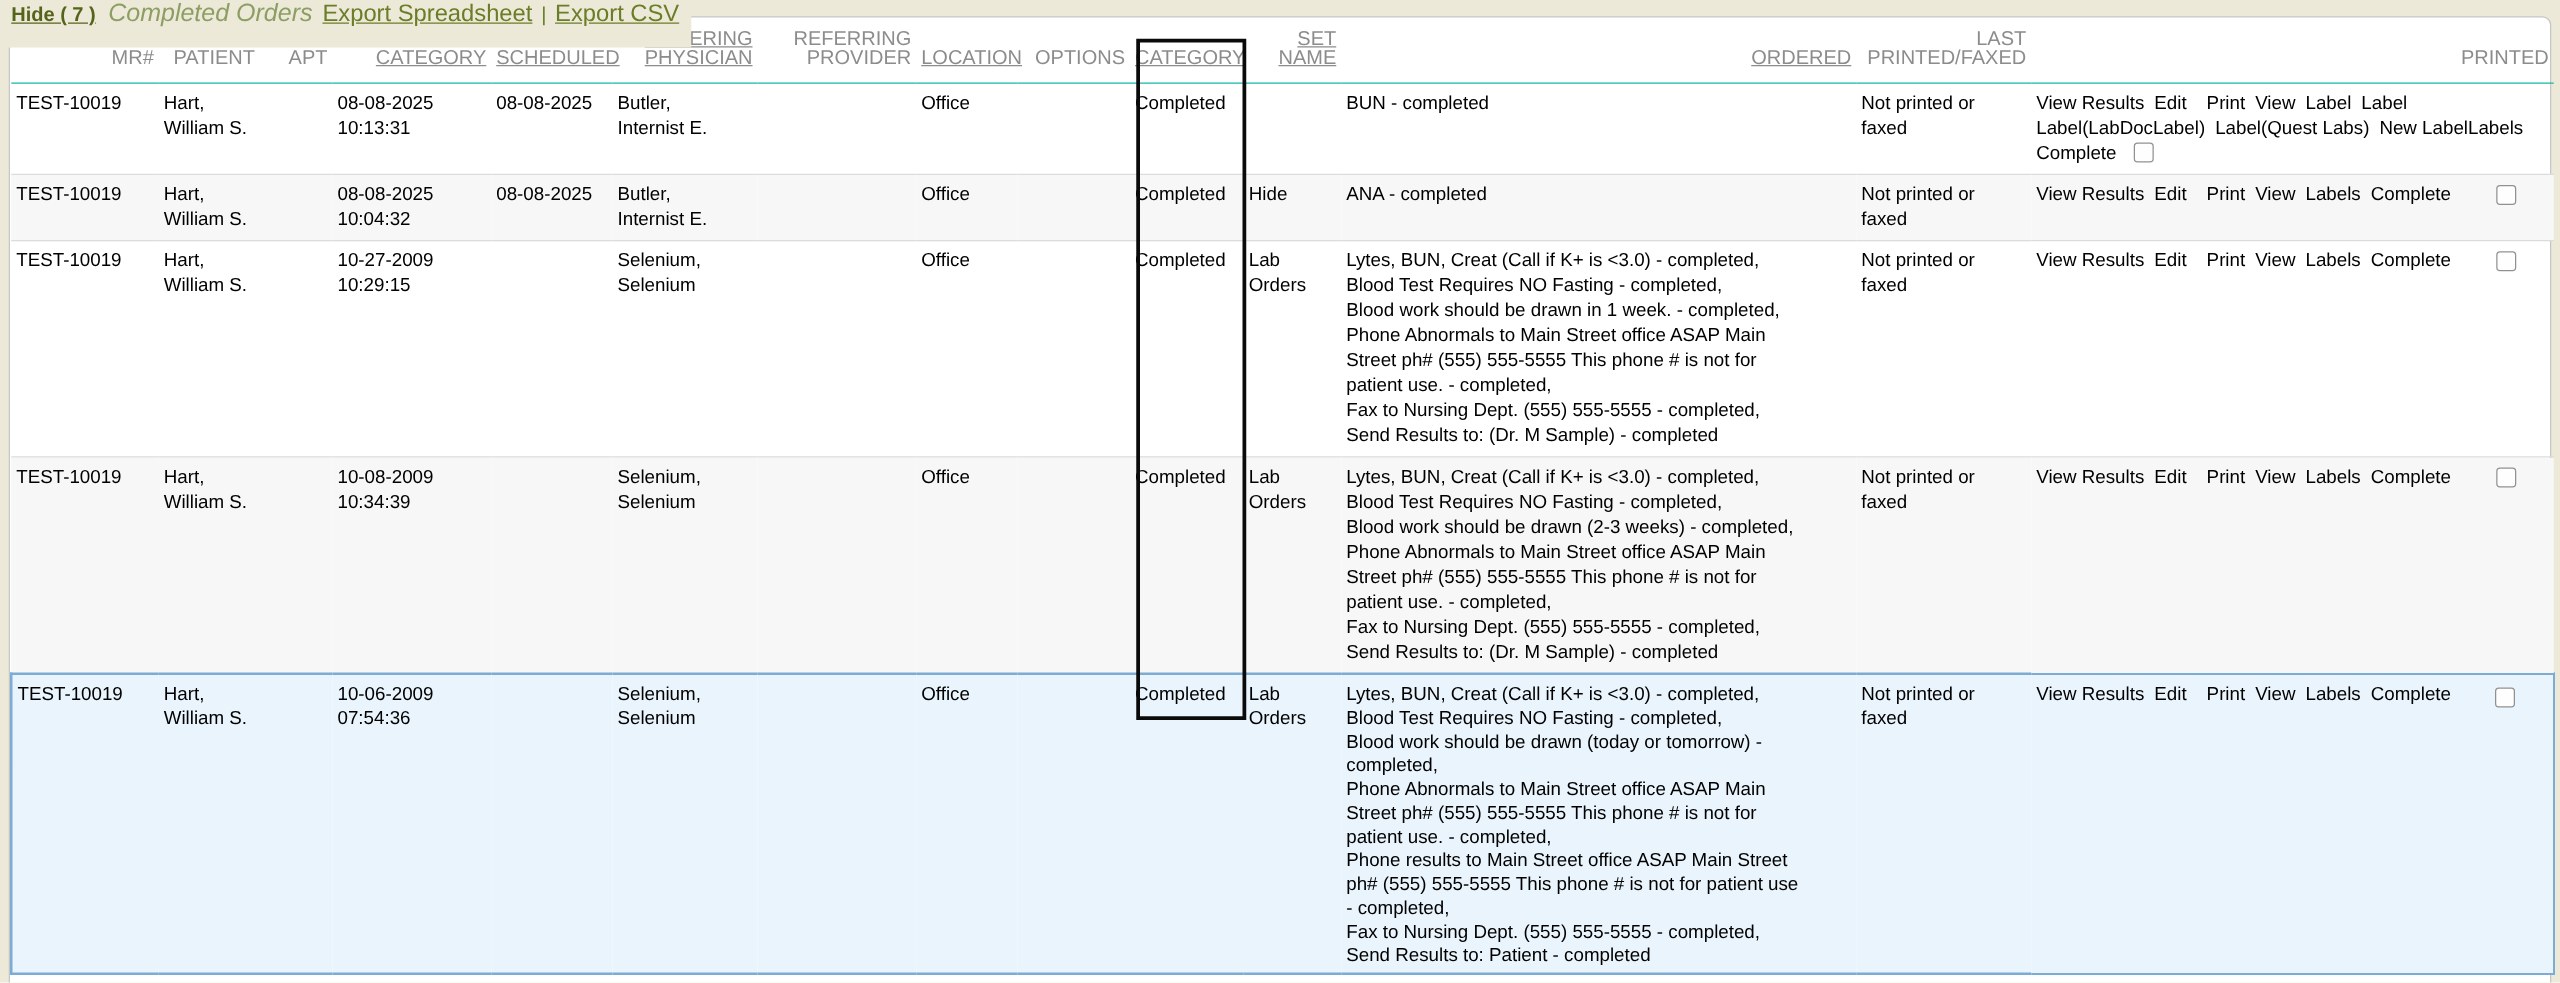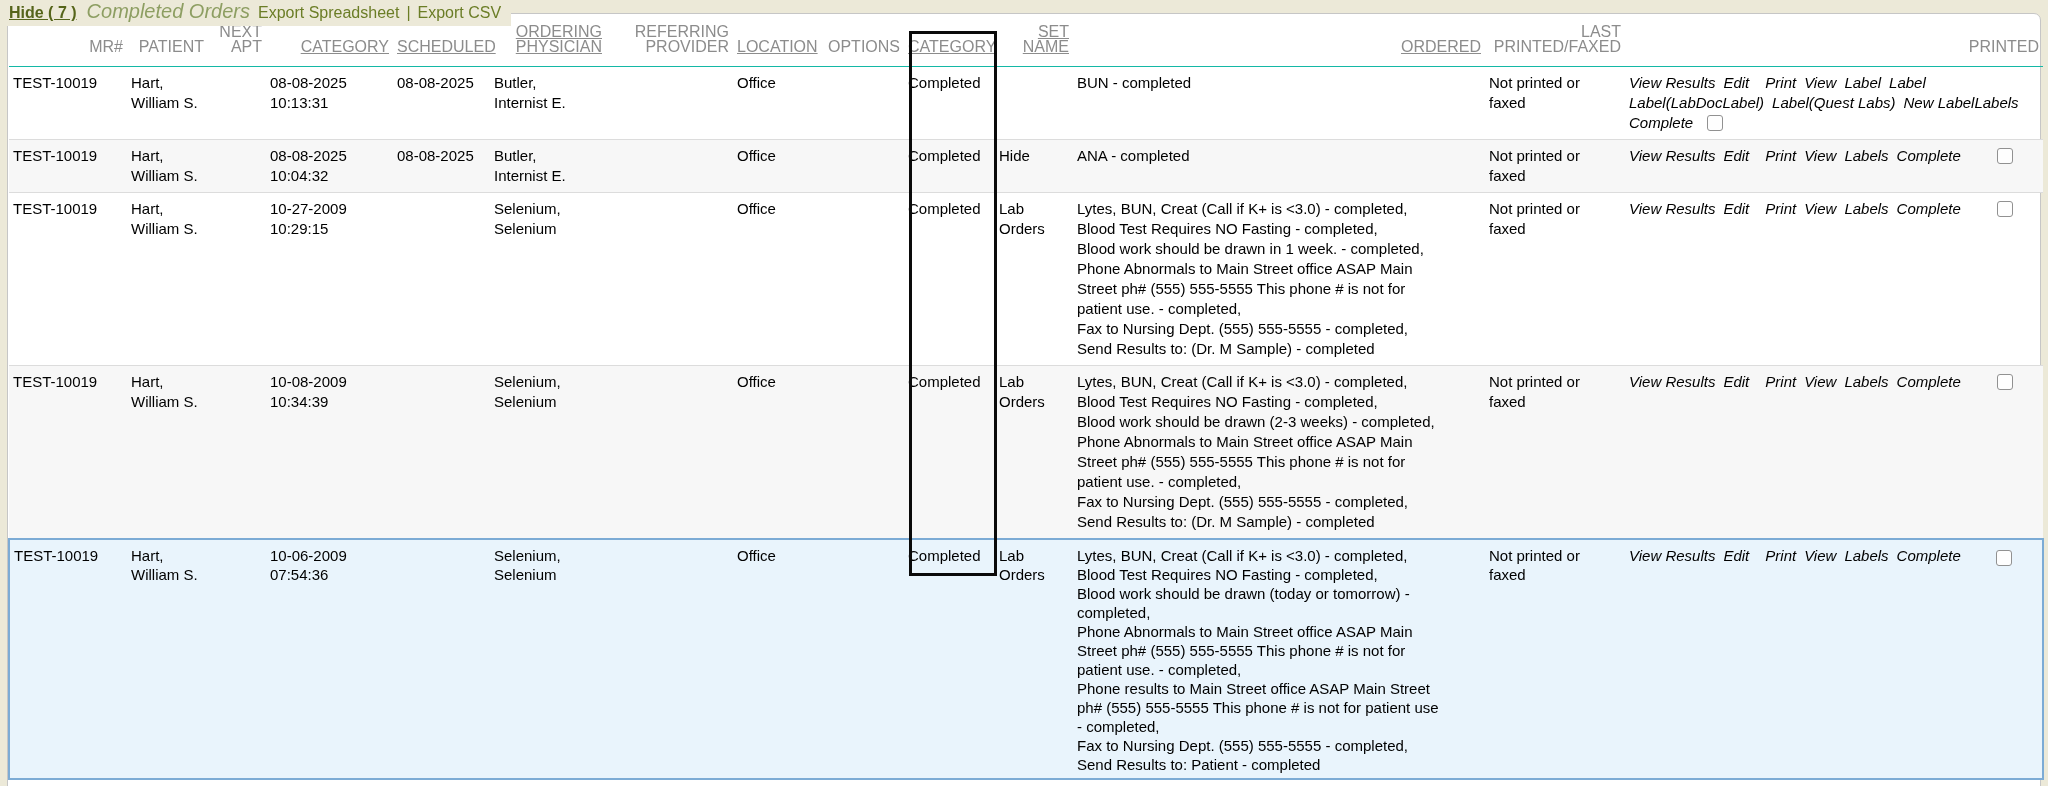--- a/index.html
+++ b/index.html
@@ -27,34 +27,34 @@
   
   .panel{
     position:absolute; left:7px; top:13px; width:2034px; height:900px;
     background:#ffffff;
     border:1px solid var(--panel-border);
     border-radius:7px 7px 0 0;
   }
 
   
   .legend{
-    position:absolute; left:6px; top:0px; height:26px; z-index:3;
+    position:absolute; left:6px; top:0px; height:38px; z-index:3;
     background:var(--beige);
     padding:0 10px 0 3px;
     display:flex; align-items:baseline; white-space:nowrap;
   }
   .hide-link{
     color:var(--olive-dark); font-weight:bold; font-size:16px;
     text-decoration:underline; cursor:pointer;
   }
   .legend .title{
     color:var(--title-green); font-size:20px; margin:0 8px 0 10px;font-style:italic;
   }
   .export-link{
-    color:var(--olive-link); font-size:16px; cursor:pointer;
+    color:var(--olive-link); font-size:19px; text-decoration:underline; cursor:pointer;
   }
   .legend .pipe{color:var(--olive-link); font-size:16px; margin:0 7px;}
 
   table{
     border-collapse:collapse; table-layout:fixed; width:2034px;
   }
   th{
     color:var(--header-gray); font-size:16px; font-weight:normal;
     text-align:right; vertical-align:bottom;
     padding:10px 4px 12px 4px;
@@ -70,21 +70,21 @@
   tbody tr.alt td{background:var(--alt-bg);}
   tbody tr.selected td{
     background:var(--hl-bg); line-height:19px; padding-bottom:4px;
     border-top:2px solid var(--hl-border);
     border-bottom:2px solid var(--hl-border);
   }
   tbody tr.selected td:first-child{border-left:2px solid var(--hl-border);}
   tbody tr.selected td:last-child{border-right:2px solid var(--hl-border);}
 
   td.options{position:relative;}
-  .opt{display:inline-block; margin-right:8px; cursor:pointer;font-style:italic;}
+  .opt{display:inline-block; margin-right:8px; cursor:pointer;}
   td.options .opt:nth-child(2){margin-right:16px;}
   .checkbox{
     display:inline-block; width:16px; height:16px;
     border:1px solid #919191; border-radius:3px; background:#fefefe;
     cursor:pointer;
   }
   .checkbox.inline{vertical-align:-3px; margin-left:6px;}
   .checkbox.abs{position:absolute; right:30px; top:8px;}
   tr.selected .checkbox.abs{top:10px;}
 

